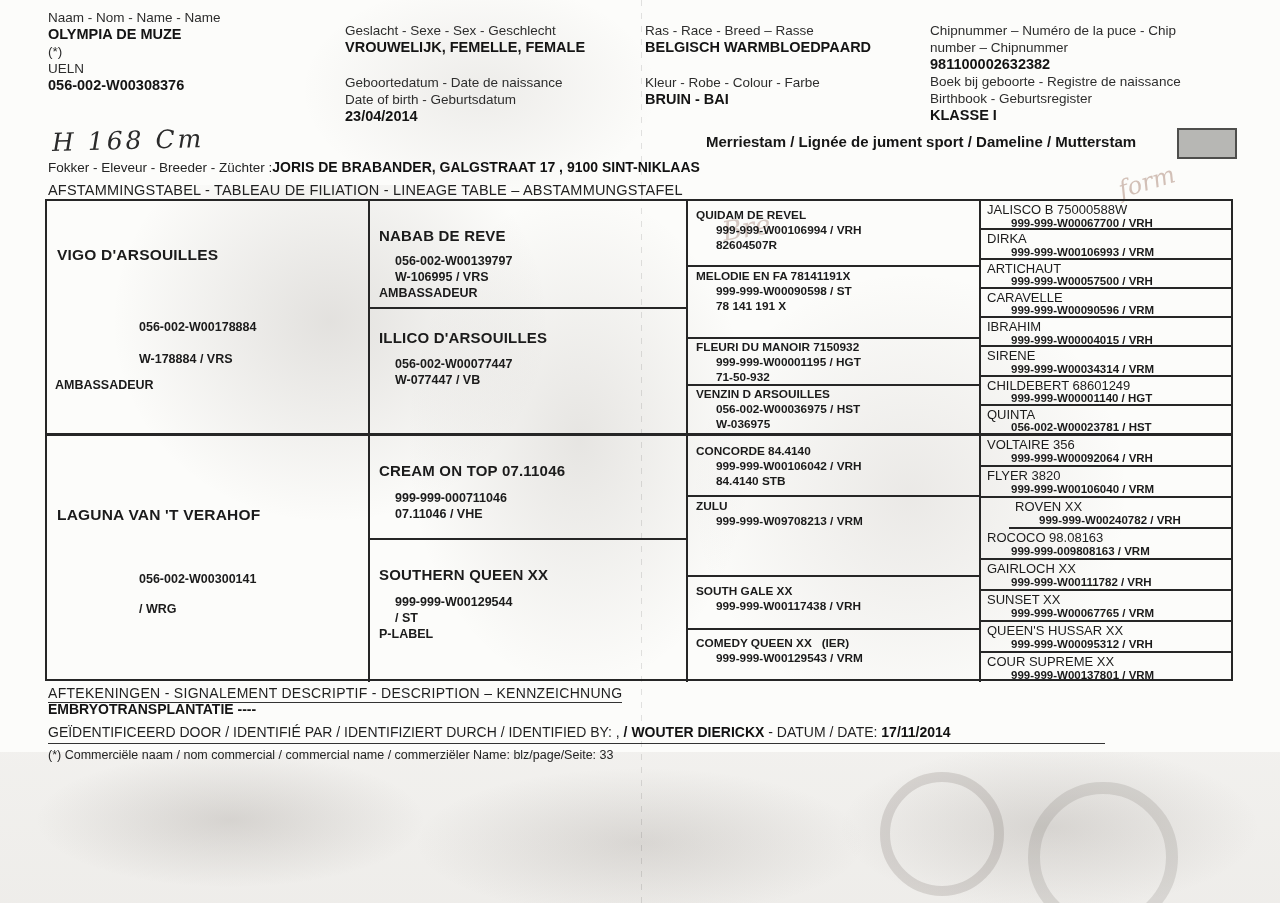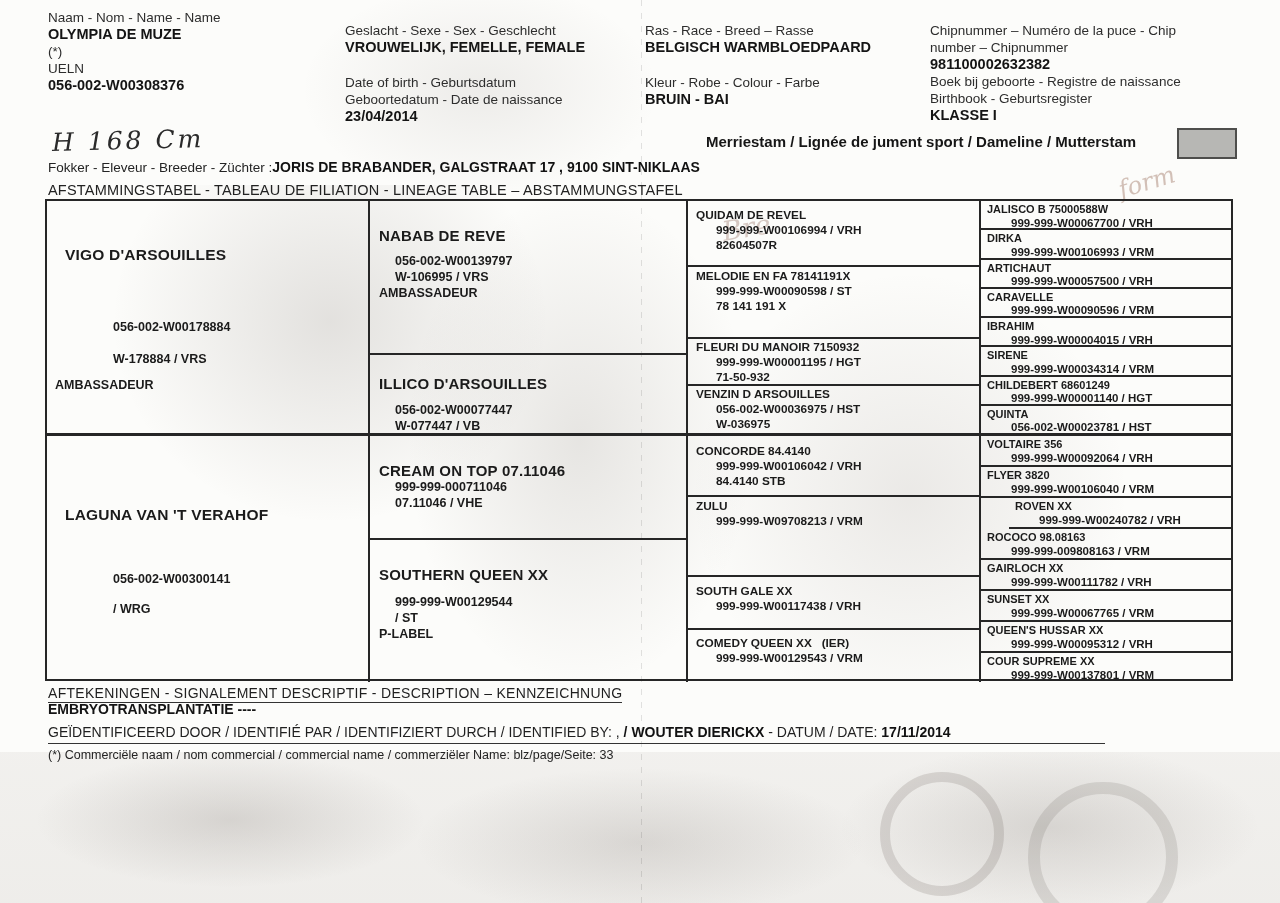--- a/index.html
+++ b/index.html
@@ -46,32 +46,32 @@
   .half-top{height:235px;border-bottom:3px solid #262626;}
   .half-bot{flex:1;}
   .col{display:flex;flex-direction:column;box-sizing:border-box;}
   .col-g1{width:323px;border-right:2px solid #262626;}
   .col-g2{width:318px;border-right:2px solid #262626;}
   .col-g3{width:293px;border-right:2px solid #262626;}
   .col-g4{flex:1;}
   .cell{box-sizing:border-box;border-bottom:2px solid #262626;overflow:hidden;}
   .col .cell:last-child{border-bottom:none;}
   
-  .g1-name{font-size:15.5px;font-weight:bold;padding-left:18px;letter-spacing:.2px;}
-  .g1-id{font-size:12.5px;font-weight:bold;padding-left:66px;}
+  .g1-name{font-size:15.5px;font-weight:bold;padding-left:10px;letter-spacing:.2px;}
+  .g1-id{font-size:12.5px;font-weight:bold;padding-left:92px;}
   .g1-flush{font-size:12.5px;font-weight:bold;padding-left:8px;}
   
   .g2-name{font-size:15px;font-weight:bold;padding-left:9px;letter-spacing:.2px;}
   .g2-id{font-size:12.5px;font-weight:bold;padding-left:25px;line-height:16px;}
   .g2-flush{font-size:12.5px;font-weight:bold;padding-left:9px;line-height:16px;}
   
   .g3-name{font-size:11.8px;font-weight:bold;padding-left:8px;line-height:15px;white-space:nowrap;}
   .g3-id{font-size:11.8px;font-weight:bold;padding-left:28px;line-height:15px;white-space:nowrap;}
   
-  .g4-name{font-size:11px;font-weight:bold;padding:2px 2px 0 6px;line-height:13.5px;white-space:nowrap;}
+  .g4-name{font-size:13px;font-weight:normal;padding:2px 2px 0 6px;line-height:13.5px;white-space:nowrap;}
   .g4-id{font-size:11.5px;font-weight:bold;padding-left:30px;line-height:13.5px;white-space:nowrap;}
   
   .markings{font-size:14px;letter-spacing:.3px;color:#1f1f1f;border-bottom:1.5px solid #333;padding-bottom:1px;display:inline-block;}
   .embryo{font-size:14px;font-weight:bold;color:#141414;}
   .identified{font-size:14px;color:#1f1f1f;border-bottom:1.5px solid #333;padding-bottom:3px;width:1057px;}
   .identified b{color:#111;}
   .footnote{font-size:12.5px;color:#242424;}
 </style>
 </head>
 <body>
@@ -94,22 +94,22 @@
     <div class="hdr-value">OLYMPIA DE MUZE</div>
     <div class="hdr-label">(*)</div>
     <div class="hdr-label">UELN</div>
     <div class="hdr-value">056-002-W00308376</div>
   </div>
 
   <div class="abs" style="left:345px;top:22px;width:285px;">
     <div class="hdr-label">Geslacht - Sexe - Sex - Geschlecht</div>
     <div class="hdr-value">VROUWELIJK, FEMELLE, FEMALE</div>
     <div class="gap18"></div>
+    <div class="hdr-label">Geboortedatum - Date de naissance</div>
     <div class="hdr-label">Date of birth - Geburtsdatum</div>
-    <div class="hdr-label">Geboortedatum - Date de naissance</div>
     <div class="hdr-value">23/04/2014</div>
   </div>
 
   <div class="abs" style="left:645px;top:22px;width:275px;">
     <div class="hdr-label">Ras - Race - Breed – Rasse</div>
     <div class="hdr-value">BELGISCH WARMBLOEDPAARD</div>
     <div class="gap18"></div>
     <div class="hdr-label">Kleur - Robe - Colour - Farbe</div>
     <div class="hdr-value">BRUIN - BAI</div>
   </div>
@@ -138,21 +138,21 @@
     <div class="half half-top">
       <div class="col col-g1">
         <div class="cell" style="flex:1;">
           <div class="g1-name" style="margin-top:45px;">VIGO D'ARSOUILLES</div>
           <div class="g1-id" style="margin-top:56px;">056-002-W00178884</div>
           <div class="g1-id" style="margin-top:18px;">W-178884 / VRS</div>
           <div class="g1-flush" style="margin-top:12px;">AMBASSADEUR</div>
         </div>
       </div>
       <div class="col col-g2">
-        <div class="cell" style="height:154px;">
+        <div class="cell" style="height:108px;">
           <div class="g2-name" style="margin-top:26px;">NABAB DE REVE</div>
           <div class="g2-id" style="margin-top:9px;">056-002-W00139797</div>
           <div class="g2-id">W-106995 / VRS</div>
           <div class="g2-flush">AMBASSADEUR</div>
         </div>
         <div class="cell" style="flex:1;">
           <div class="g2-name" style="margin-top:20px;">ILLICO D'ARSOUILLES</div>
           <div class="g2-id" style="margin-top:10px;">056-002-W00077447</div>
           <div class="g2-id">W-077447 / VB</div>
         </div>
@@ -219,21 +219,21 @@
       <div class="col col-g1">
         <div class="cell" style="flex:1;">
           <div class="g1-name" style="margin-top:70px;">LAGUNA VAN 'T VERAHOF</div>
           <div class="g1-id" style="margin-top:48px;">056-002-W00300141</div>
           <div class="g1-id" style="margin-top:16px;">/ WRG</div>
         </div>
       </div>
       <div class="col col-g2">
         <div class="cell" style="height:104px;">
           <div class="g2-name" style="margin-top:26px;">CREAM ON TOP 07.11046</div>
-          <div class="g2-id" style="">999-999-000711046</div>
+          <div class="g2-id" style="margin-top:11px;">999-999-000711046</div>
           <div class="g2-id">07.11046 / VHE</div>
         </div>
         <div class="cell" style="flex:1;">
           <div class="g2-name" style="margin-top:26px;">SOUTHERN QUEEN XX</div>
           <div class="g2-id" style="margin-top:11px;">999-999-W00129544</div>
           <div class="g2-id">/ ST</div>
           <div class="g2-flush">P-LABEL</div>
         </div>
       </div>
       <div class="col col-g3">

